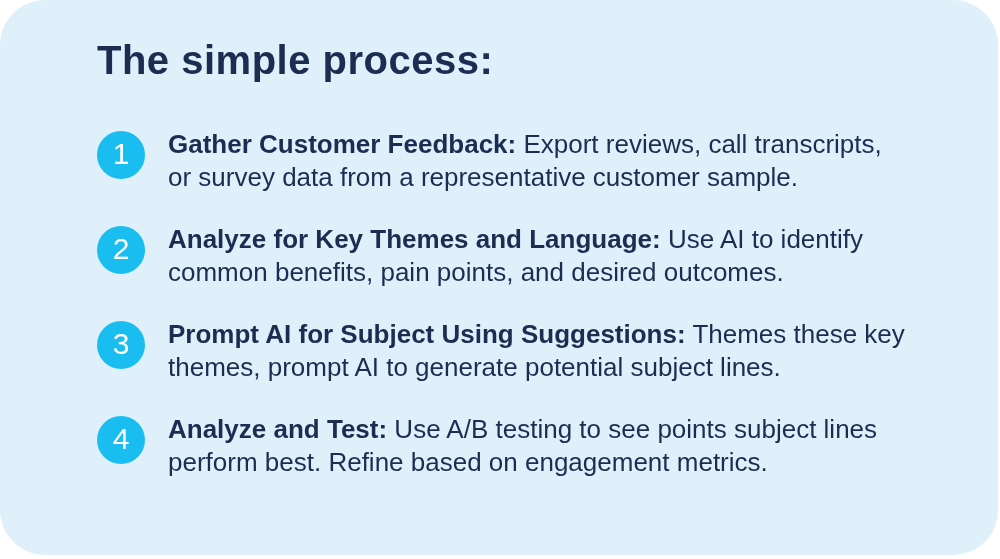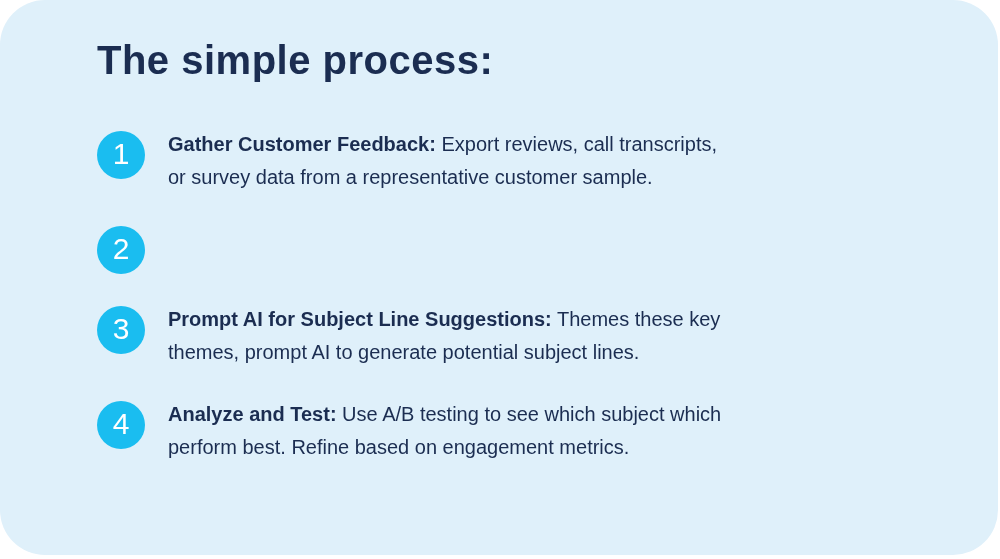--- a/index.html
+++ b/index.html
@@ -58,21 +58,21 @@
   .badge-num {
     color: var(--badge-num, #ffffff);
     font-size: 30px;
     font-weight: 400;
     line-height: 1;
     padding-bottom: 2px;
   }
   .step-text {
     margin: 0;
     max-width: 782px;
-    font-size: 20px;
+    font-size: 26px;
     line-height: 33px;
     color: var(--text-navy, #1b2d51);
     white-space: pre-line;
   }
   .step-text b {
     font-weight: 700;
   }
 </style>
 </head>
 <body>
@@ -88,33 +88,35 @@
           <span class="badge-num">1</span>
         </div>
         <p class="step-text"><b>Gather Customer Feedback:</b><span> Export reviews, call transcripts,
 or survey data from a representative customer sample.</span></p>
       </div>
 
       <div class="step">
         <div class="badge">
           <span class="badge-num">2</span>
         </div>
+        <p class="step-text"><b>Analyze for Key Themes and Language:</b><span> Use AI to identify
+common benefits, pain points, and desired outcomes.</span></p>
       </div>
 
       <div class="step">
         <div class="badge">
           <span class="badge-num">3</span>
         </div>
-        <p class="step-text"><b>Prompt AI for Subject Line Suggestions:</b><span> Themes these key
+        <p class="step-text"><b>Prompt AI for Subject Using Suggestions:</b><span> Themes these key
 themes, prompt AI to generate potential subject lines.</span></p>
       </div>
 
       <div class="step">
         <div class="badge">
           <span class="badge-num">4</span>
         </div>
-        <p class="step-text"><b>Analyze and Test:</b><span> Use A/B testing to see which subject which
+        <p class="step-text"><b>Analyze and Test:</b><span> Use A/B testing to see points subject lines
 perform best. Refine based on engagement metrics.</span></p>
       </div>
 
     </div>
   </div>
 </div>
 
 </body></html>

